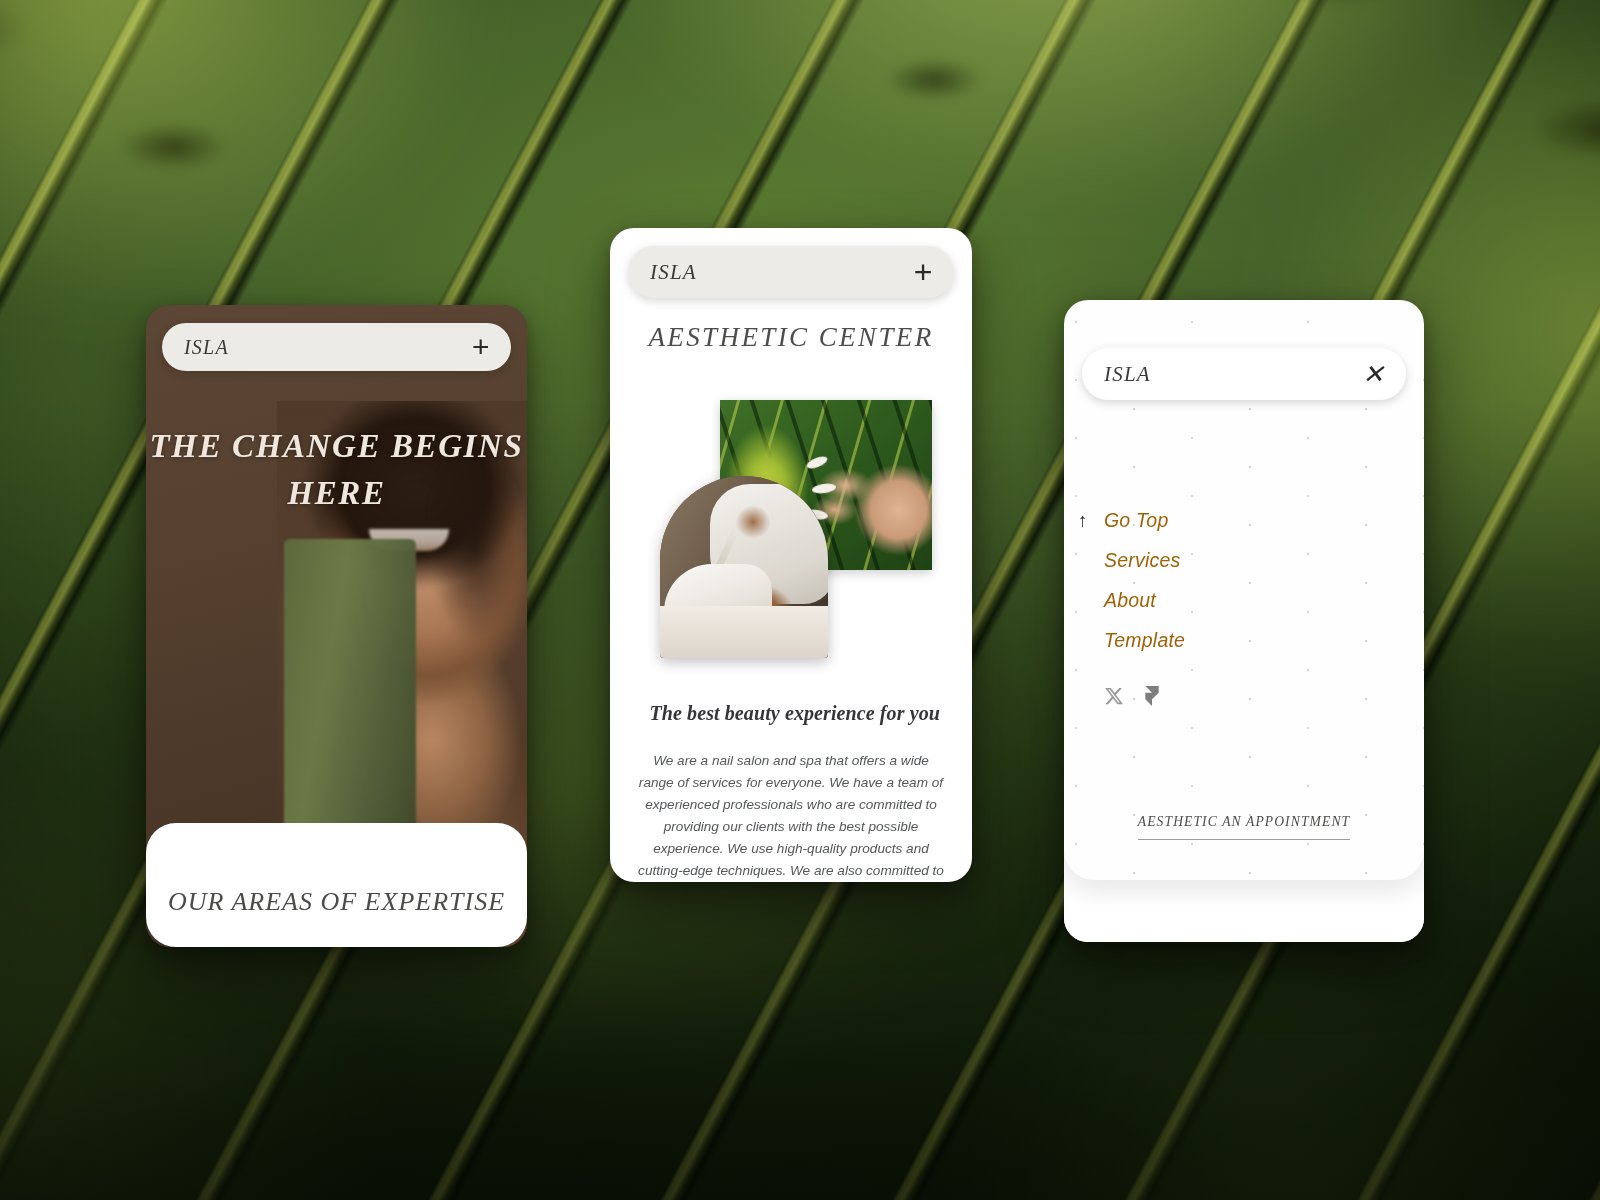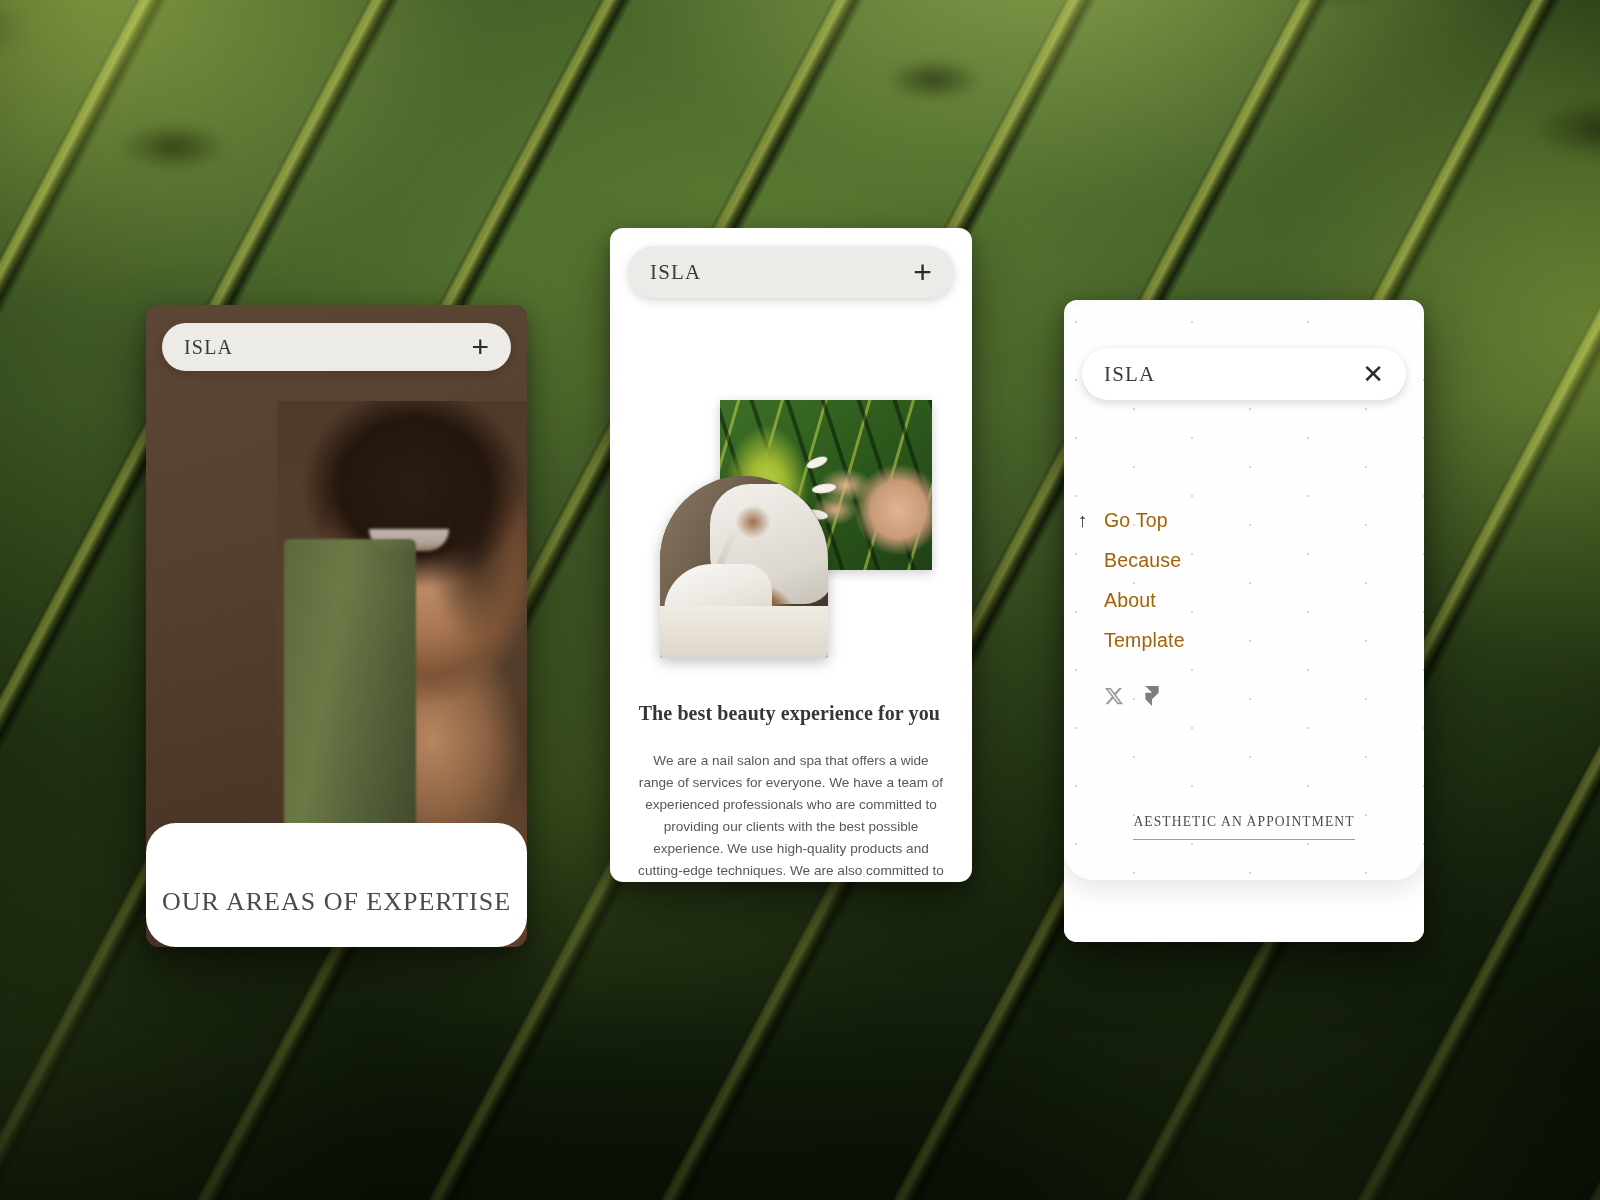--- a/index.html
+++ b/index.html
@@ -77,23 +77,24 @@
   
   .bg-vig{
     background:
       linear-gradient(to bottom, rgba(0,0,0,0) 38%, rgba(3,8,2,.45) 72%, rgba(2,6,1,.82) 100%),
       radial-gradient(ellipse 85% 80% at 50% 38%, rgba(0,0,0,0) 45%, rgba(0,0,0,.55) 100%);
   }
 
   
   .phone{
     position:absolute;
-    border-radius:13px;
+    border-radius:24px;
     overflow:hidden;
     box-shadow:0 26px 60px rgba(0,0,0,.45), 0 6px 18px rgba(0,0,0,.3);
+    font-style:italic;
   }
   .topbar{
     position:absolute; left:0; right:0; top:0;
     display:flex; align-items:center; justify-content:space-between;
     padding:0 22px;
     border-radius:999px;
     background:#ecebe8;
     box-shadow:0 3px 10px rgba(0,0,0,.16);
     z-index:40;
   }
@@ -359,34 +360,36 @@
     <div class="eye2"></div>
     <div class="smile"></div>
   </div>
   <div id="p1-green"></div>
 
   <div class="topbar" style="left:16px; right:16px; top:18px; height:48px;">
     <span class="brand" style="font-size:20px;">ISLA</span>
     <span class="tb-icon" style="font-size:30px; font-weight:300;">+</span>
   </div>
 
+  <h1 id="p1-headline">THE CHANGE BEGINS HERE</h1>
 
 
   <div id="p1-card">
     <h2>OUR AREAS OF EXPERTISE</h2>
   </div>
 </div>
 
 <div class="phone" id="phone2">
 
   <div class="topbar" style="left:18px; right:18px; top:18px; height:52px;">
     <span class="brand" style="font-size:21px;">ISLA</span>
     <span class="tb-icon" style="font-size:32px; font-weight:300;">+</span>
   </div>
 
+  <h1 id="p2-title">AESTHETIC CENTER</h1>
 
   <div id="p2-images">
     <div id="p2-img-leaf">
       <div class="hand"></div>
       <div class="nail1"></div>
       <div class="nail2"></div>
       <div class="nail3"></div>
     </div>
     <div id="p2-img-face">
       <div class="bgwall"></div>
@@ -416,21 +419,21 @@
       <span class="brand" style="font-size:21px;">ISLA</span>
       <span class="tb-icon" style="font-size:26px; font-weight:400;">✕</span>
     </div>
 
     <nav id="p3-nav">
       <div class="navrow">
         <span class="uparrow">↑</span>
         <span class="lbl">Go Top</span>
       </div>
       <div class="navrow">
-        <span class="lbl">Because</span>
+        <span class="lbl">Services</span>
       </div>
       <div class="navrow">
         <span class="lbl">About</span>
       </div>
       <div class="navrow">
         <span class="lbl">Template</span>
       </div>
     </nav>
 
     <div id="p3-social">

